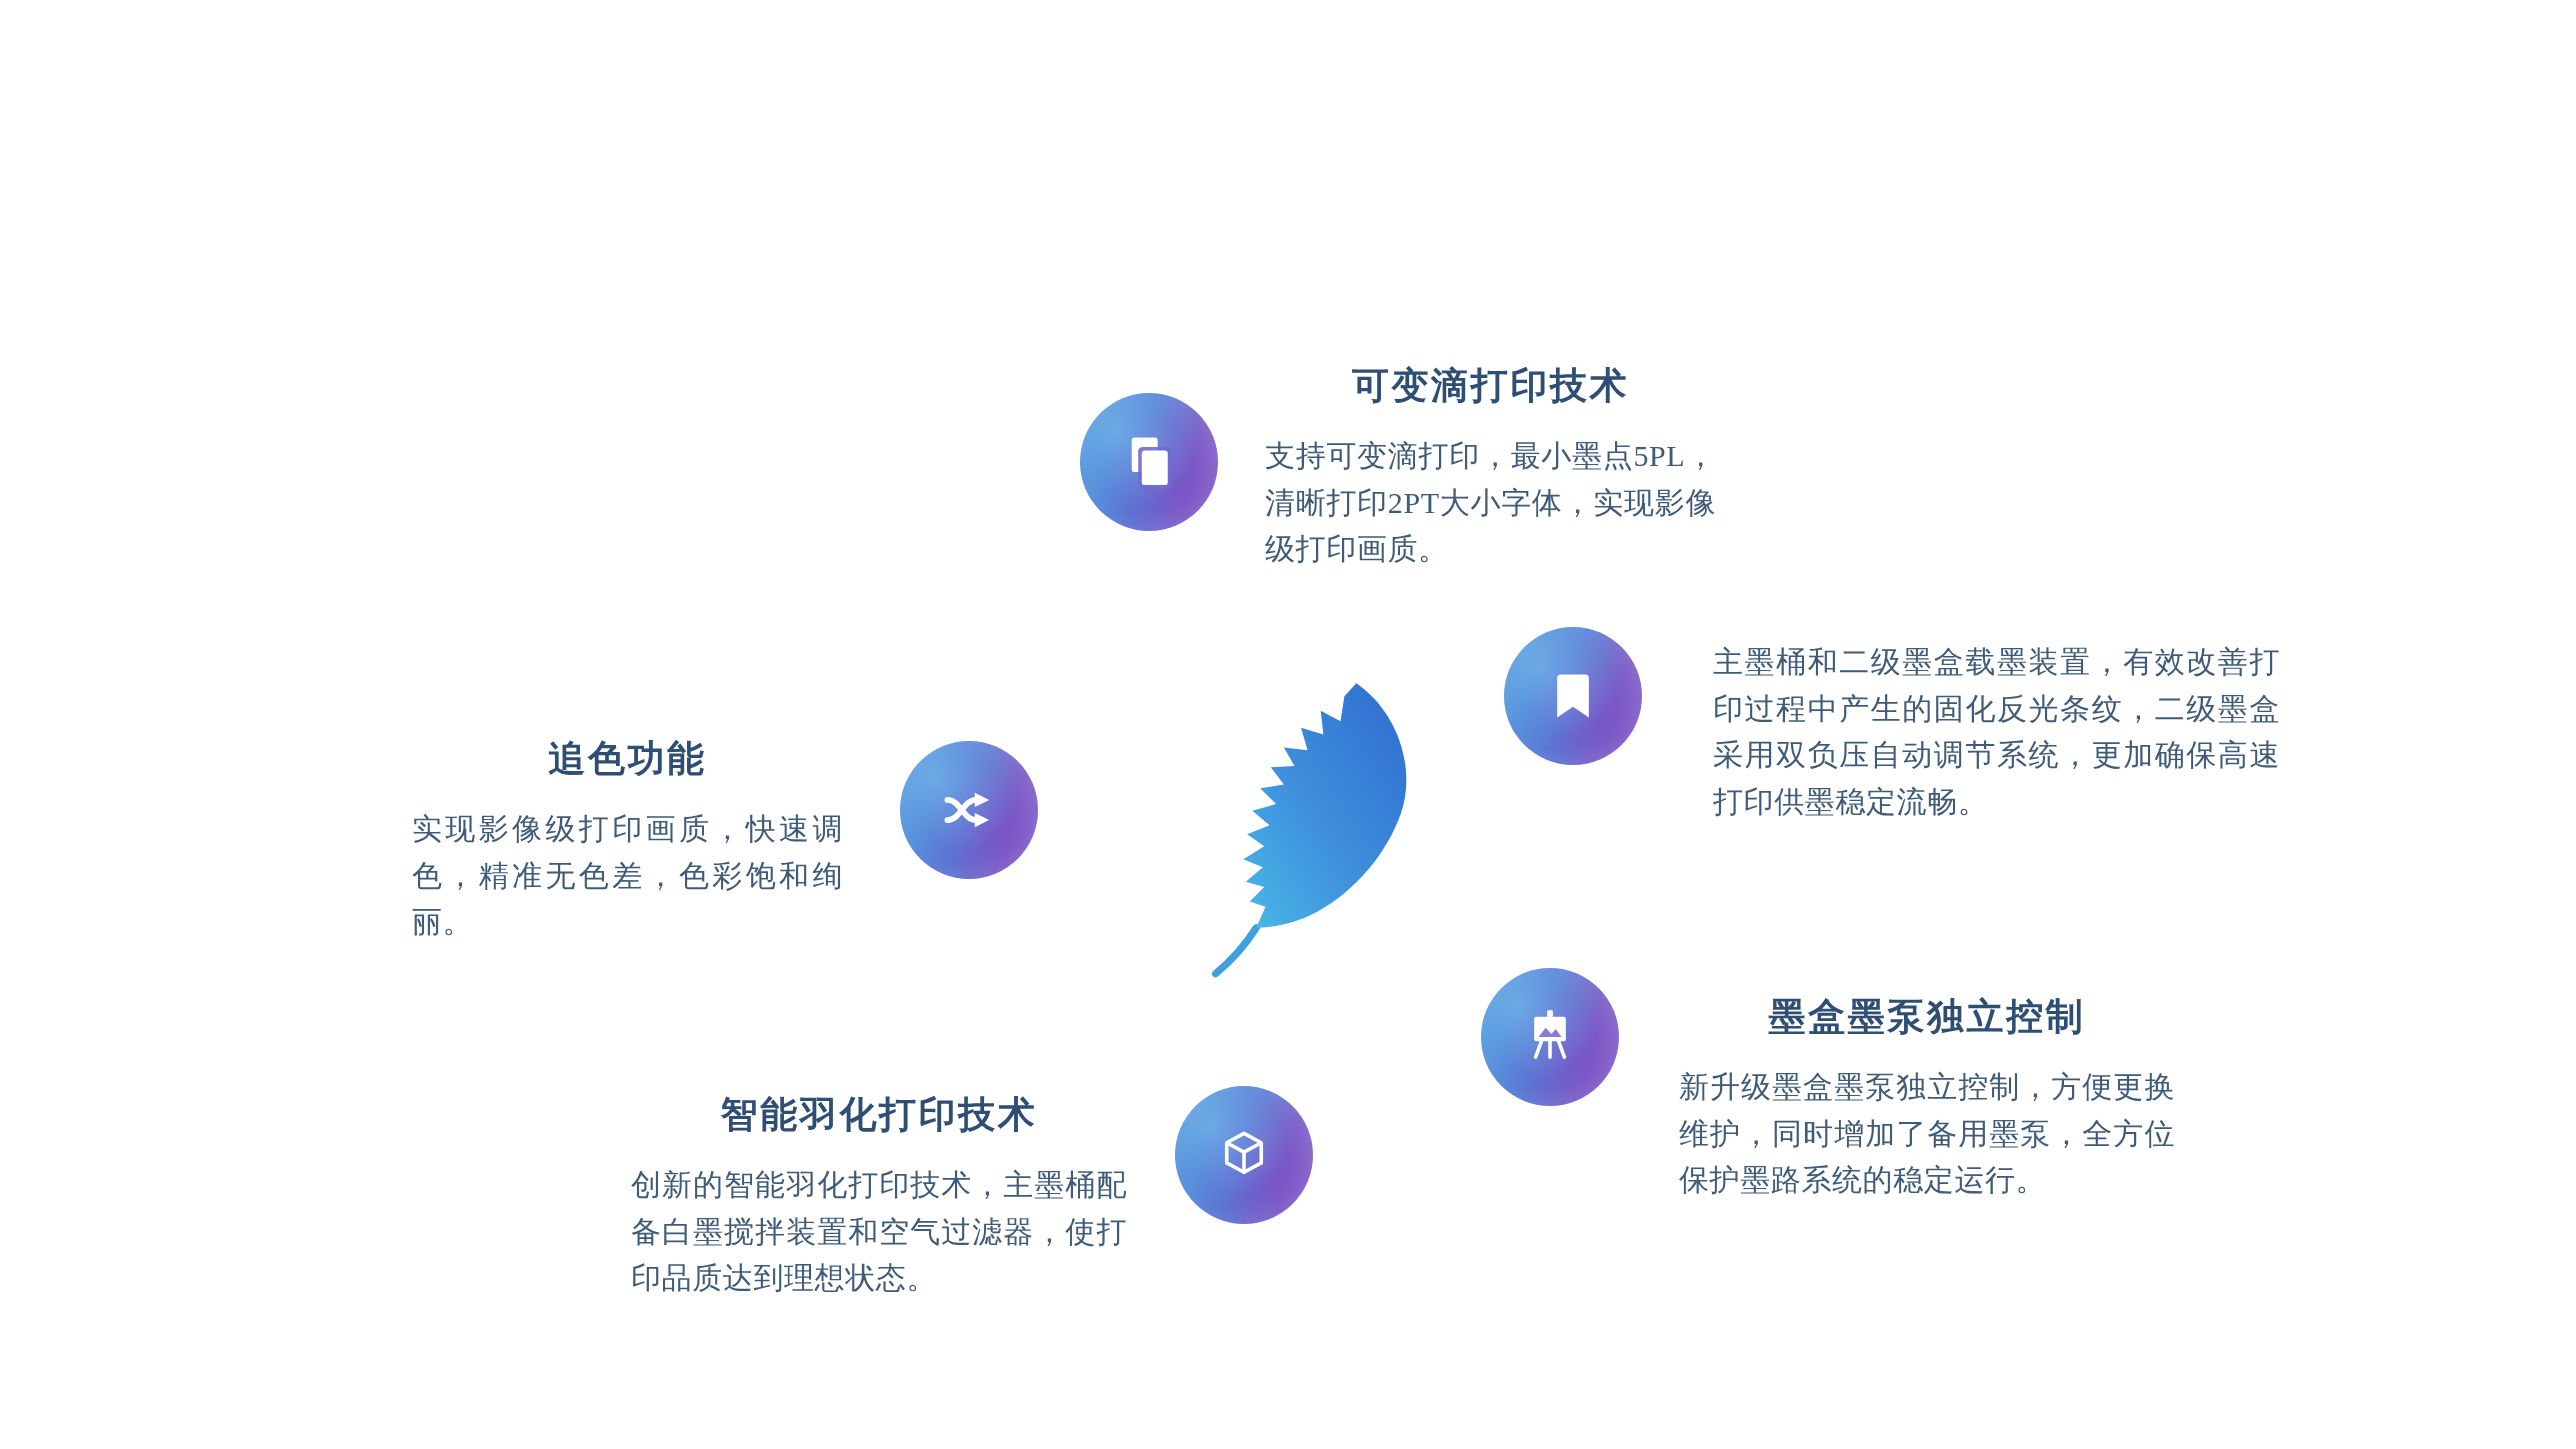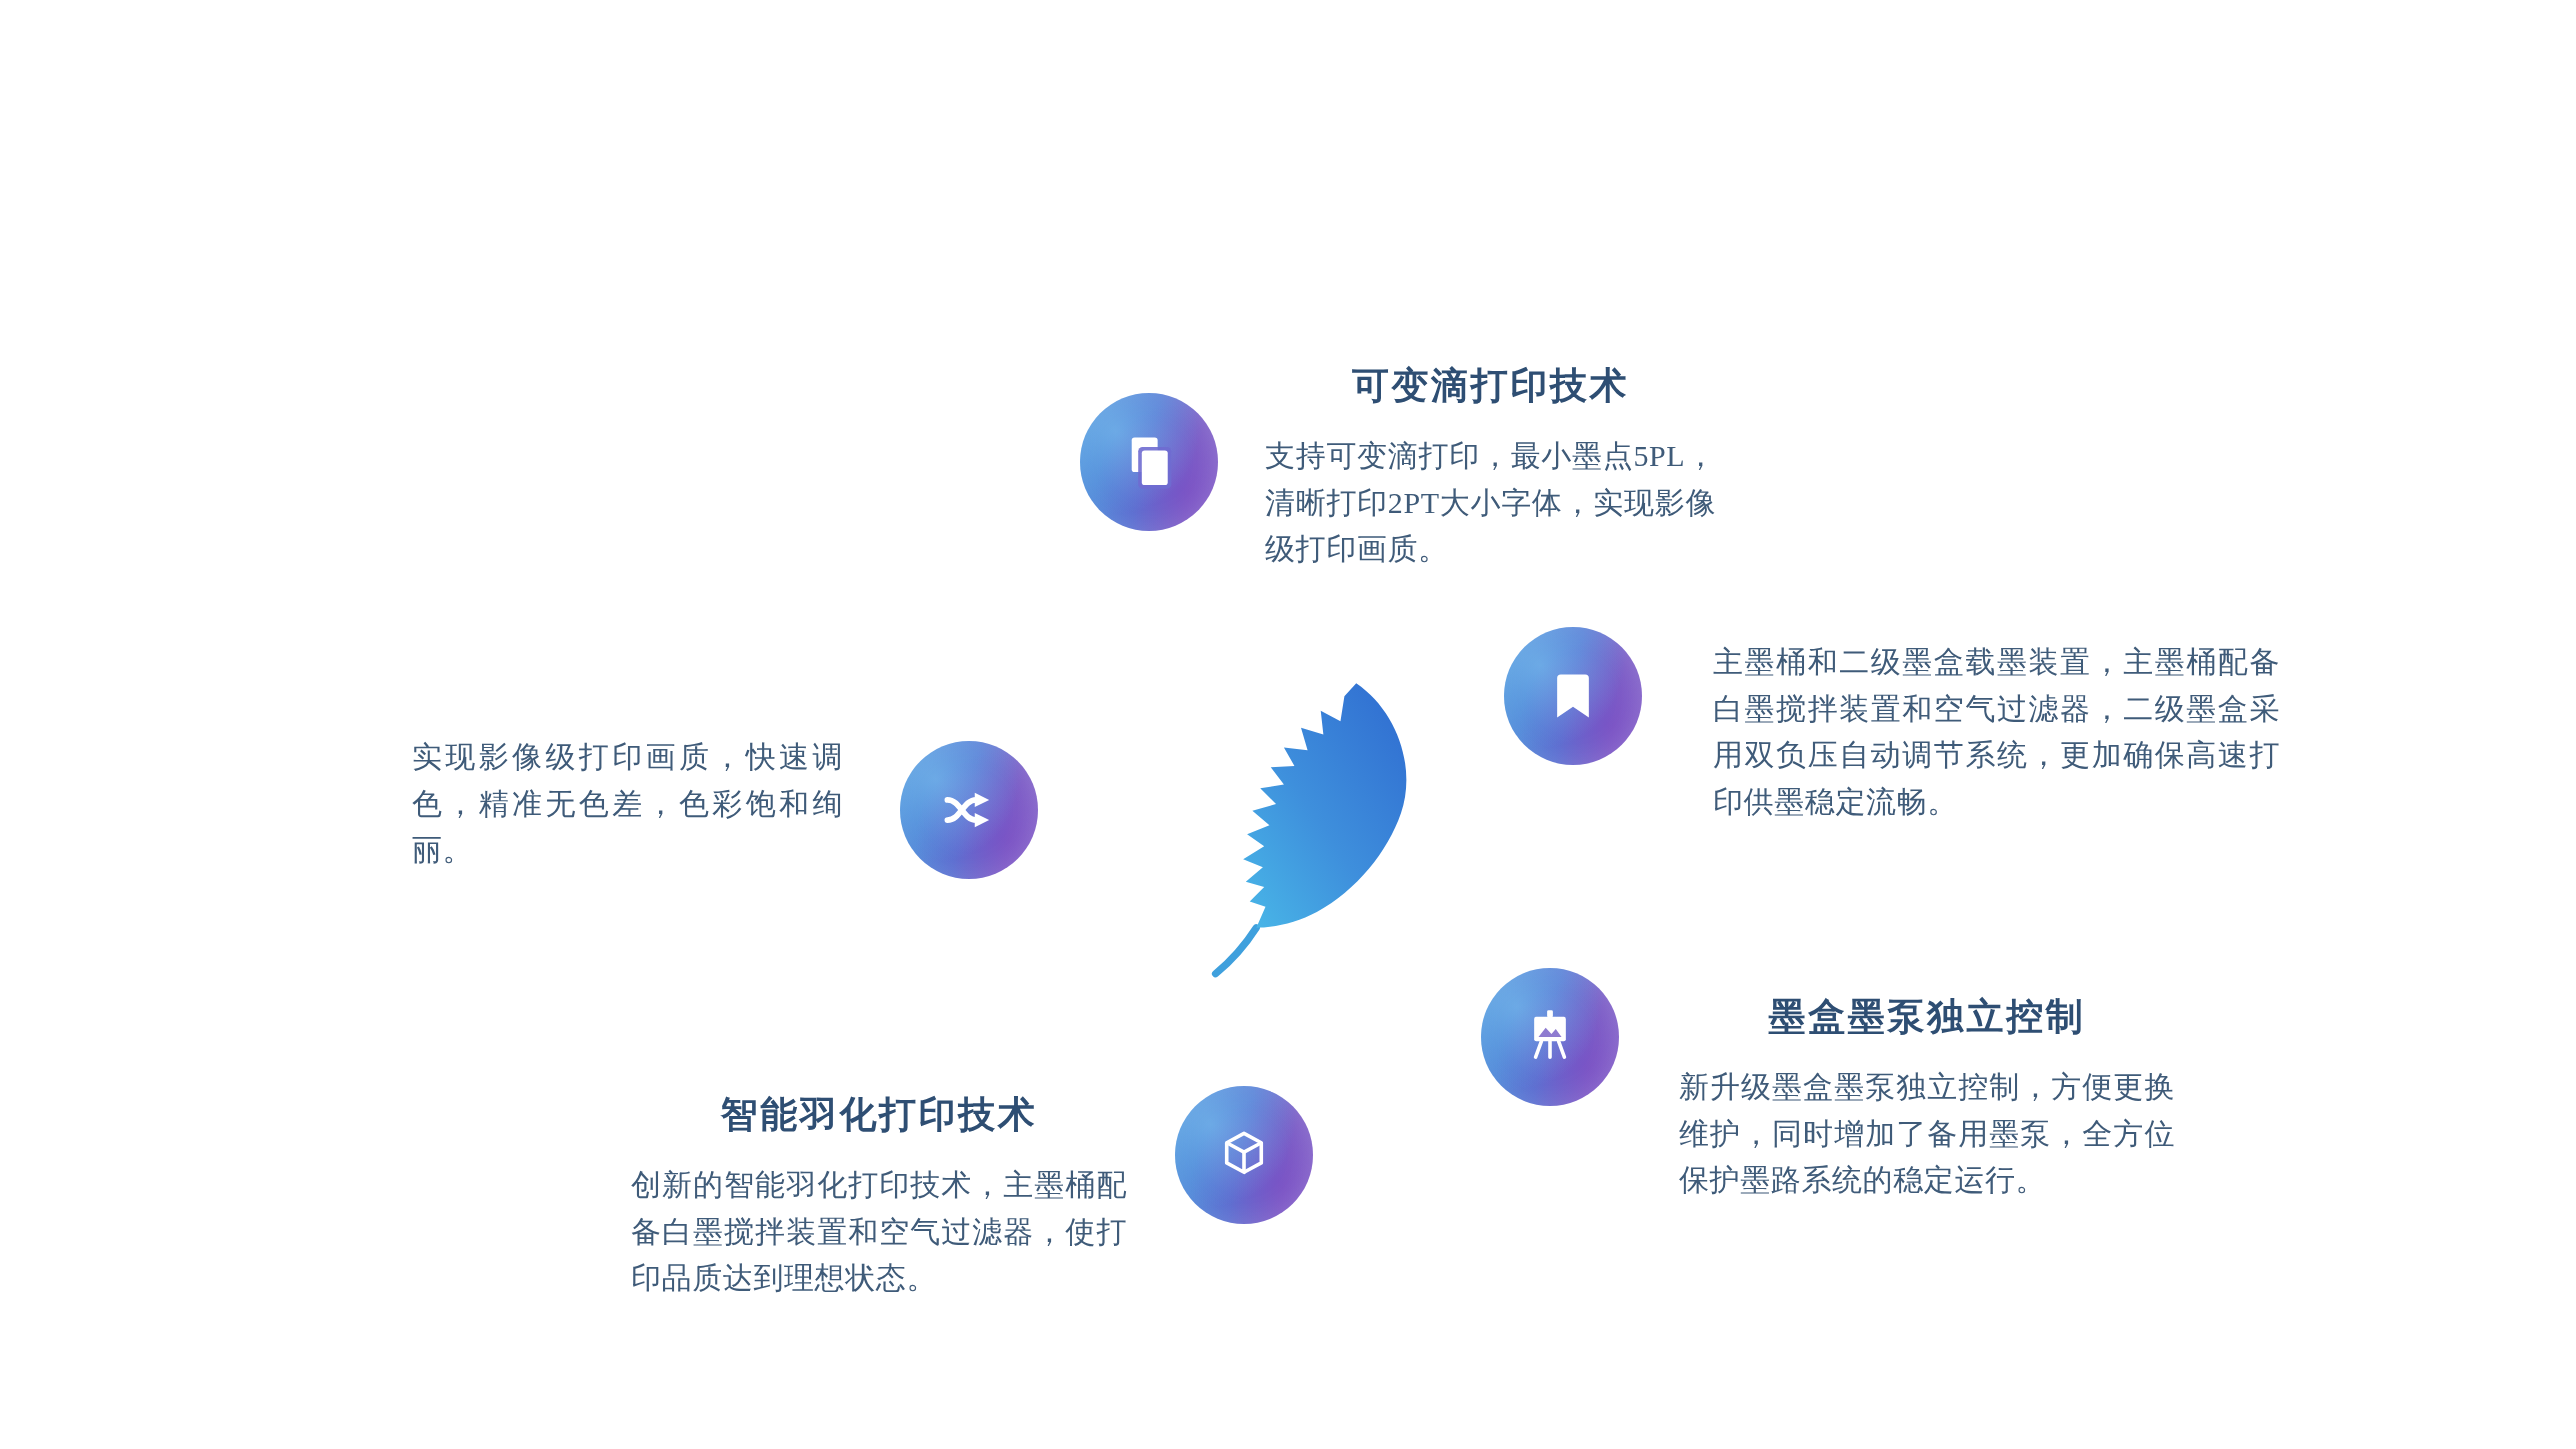--- a/index.html
+++ b/index.html
@@ -123,35 +123,36 @@
   </section>
 
   
   <section class="feature">
     <div class="icon-circle c2">
       <svg viewBox="0 0 100 100" xmlns="http://www.w3.org/2000/svg">
         <path d="M33 20 h34 a5 5 0 0 1 5 5 v55 l-22 -15 -22 15 v-55 a5 5 0 0 1 5 -5 z" fill="#ffffff"></path>
       </svg>
     </div>
     <div class="text-block t2">
-      <p class="feature-desc">主墨桶和二级墨盒载墨装置，主墨桶配备白墨搅拌装置和空气过滤器，二级墨盒采用双负压自动调节系统，更加确保高速打印供墨稳定流畅。</p>
+      <p class="feature-desc">主墨桶和二级墨盒载墨装置，有效改善打印过程中产生的固化反光条纹，二级墨盒采用双负压自动调节系统，更加确保高速打印供墨稳定流畅。</p>
     </div>
   </section>
 
   
   <section class="feature">
     <div class="icon-circle c3">
       <svg viewBox="0 0 100 100" xmlns="http://www.w3.org/2000/svg">
         <path d="M20 64 C38 64 42 36 60 36" fill="none" stroke="#ffffff" stroke-width="8" stroke-linecap="round"></path>
         <polygon points="58,26 78,36 58,46" fill="#ffffff"></polygon>
         <path d="M20 36 C38 36 42 64 60 64" fill="none" stroke="#ffffff" stroke-width="8" stroke-linecap="round"></path>
         <polygon points="58,54 78,64 58,74" fill="#ffffff"></polygon>
       </svg>
     </div>
     <div class="text-block t3">
+      <h3 class="feature-title">追色功能</h3>
       <p class="feature-desc">实现影像级打印画质，快速调色，精准无色差，色彩饱和绚丽。</p>
     </div>
   </section>
 
   
   <section class="feature">
     <div class="icon-circle c4">
       <svg viewBox="0 0 100 100" xmlns="http://www.w3.org/2000/svg">
         <rect x="46" y="13" width="8" height="10" rx="2" fill="#ffffff"></rect>
         <rect x="28" y="22" width="44" height="34" rx="3" fill="#ffffff"></rect>

